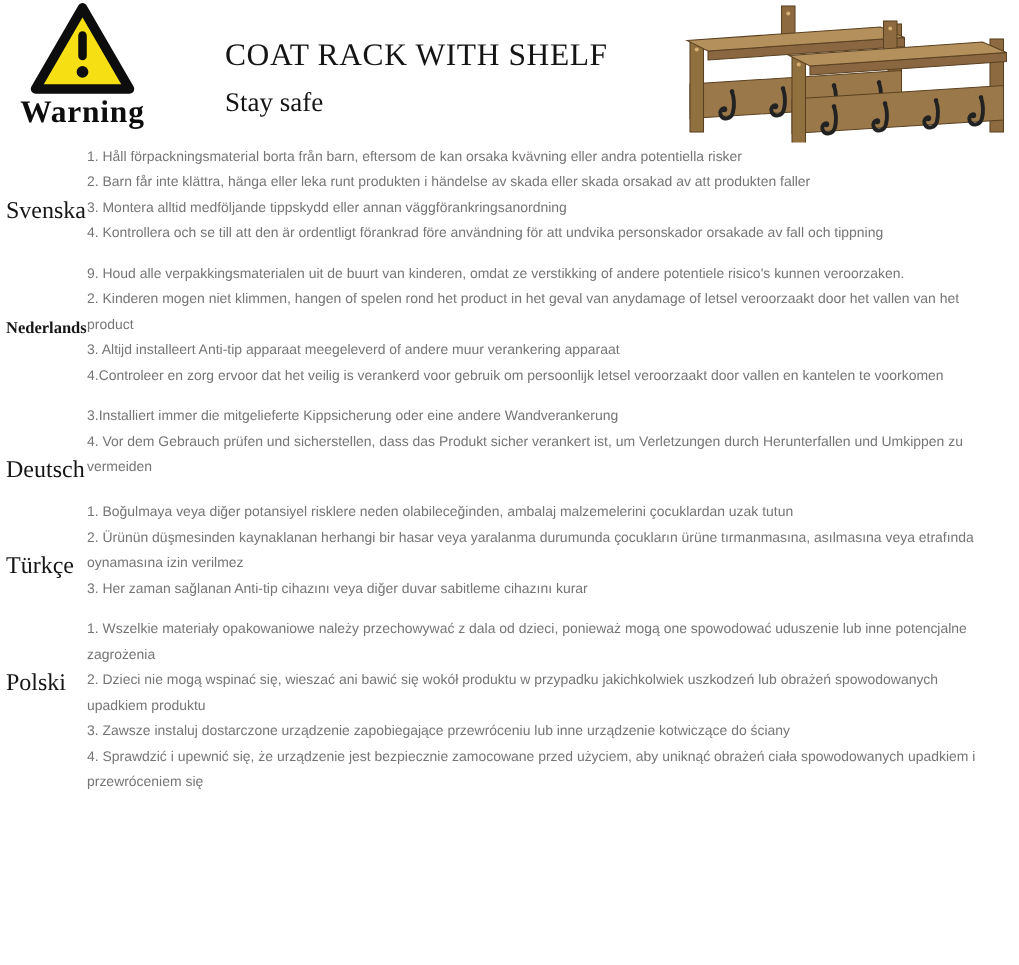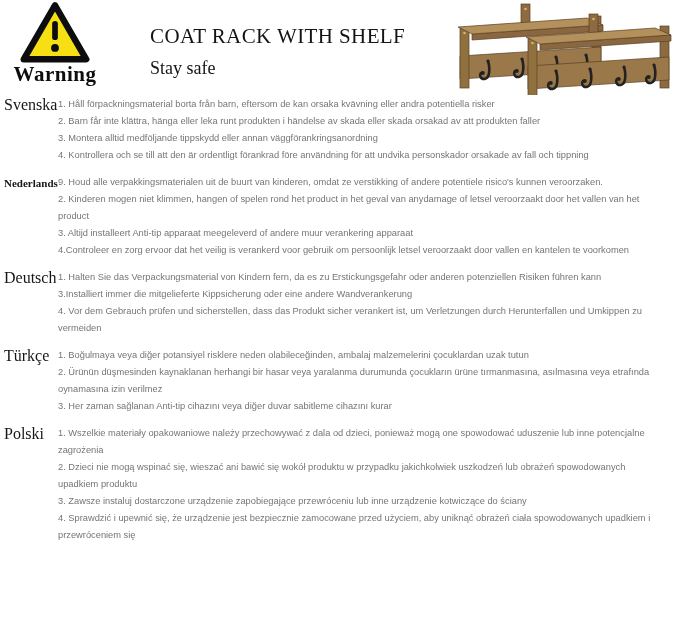--- a/index.html
+++ b/index.html
@@ -20,21 +20,21 @@
     font-family:"Liberation Serif", serif; color:#141414;
   }
   .main-title { font-size:21px; letter-spacing:0.4px; }
   .sub-title  { font-size:18px; margin-top:9px; }
   .product { position:absolute; right:1px; top:0; width:224px; height:95px; }
   
   .content { position:absolute; top:96px; left:0; width:679px; }
   .section { display:flex; margin-bottom:10px; }
   .section-label {
     flex:0 0 58px; width:58px; box-sizing:border-box; padding-left:4px;
-    font-family:"Liberation Serif", serif; font-size:16px; color:#161616;
+    font-family:"Liberation Serif", serif; font-size:16px; color:#161616;margin-top:36px;
   }
   
   .section:nth-child(2) .section-label { font-size:11px; font-weight:bold; padding-top:3px; }
   .section-items { flex:1; padding-right:11px; }
   .item { font-size:9.3px; line-height:17px; color:#757575; }
 </style>
 </head>
 <body>
 
 <div class="header">
@@ -99,21 +99,20 @@
       <div class="item">9. Houd alle verpakkingsmaterialen uit de buurt van kinderen, omdat ze verstikking of andere potentiele risico's kunnen veroorzaken.</div>
       <div class="item">2. Kinderen mogen niet klimmen, hangen of spelen rond het product in het geval van anydamage of letsel veroorzaakt door het vallen van het product</div>
       <div class="item">3. Altijd installeert Anti-tip apparaat meegeleverd of andere muur verankering apparaat</div>
       <div class="item">4.Controleer en zorg ervoor dat het veilig is verankerd voor gebruik om persoonlijk letsel veroorzaakt door vallen en kantelen te voorkomen</div>
     </div>
   </div>
 
   <div class="section">
     <div class="section-label">Deutsch</div>
     <div class="section-items">
-      <div class="item">1. Halten Sie das Verpackungsmaterial von Kindern fern, da es zu Erstickungsgefahr oder anderen potenziellen Risiken führen kann</div>
       <div class="item">3.Installiert immer die mitgelieferte Kippsicherung oder eine andere Wandverankerung</div>
       <div class="item">4. Vor dem Gebrauch prüfen und sicherstellen, dass das Produkt sicher verankert ist, um Verletzungen durch Herunterfallen und Umkippen zu vermeiden</div>
     </div>
   </div>
 
   <div class="section">
     <div class="section-label">Türkçe</div>
     <div class="section-items">
       <div class="item">1. Boğulmaya veya diğer potansiyel risklere neden olabileceğinden, ambalaj malzemelerini çocuklardan uzak tutun</div>
       <div class="item">2. Ürünün düşmesinden kaynaklanan herhangi bir hasar veya yaralanma durumunda çocukların ürüne tırmanmasına, asılmasına veya etrafında oynamasına izin verilmez</div>

